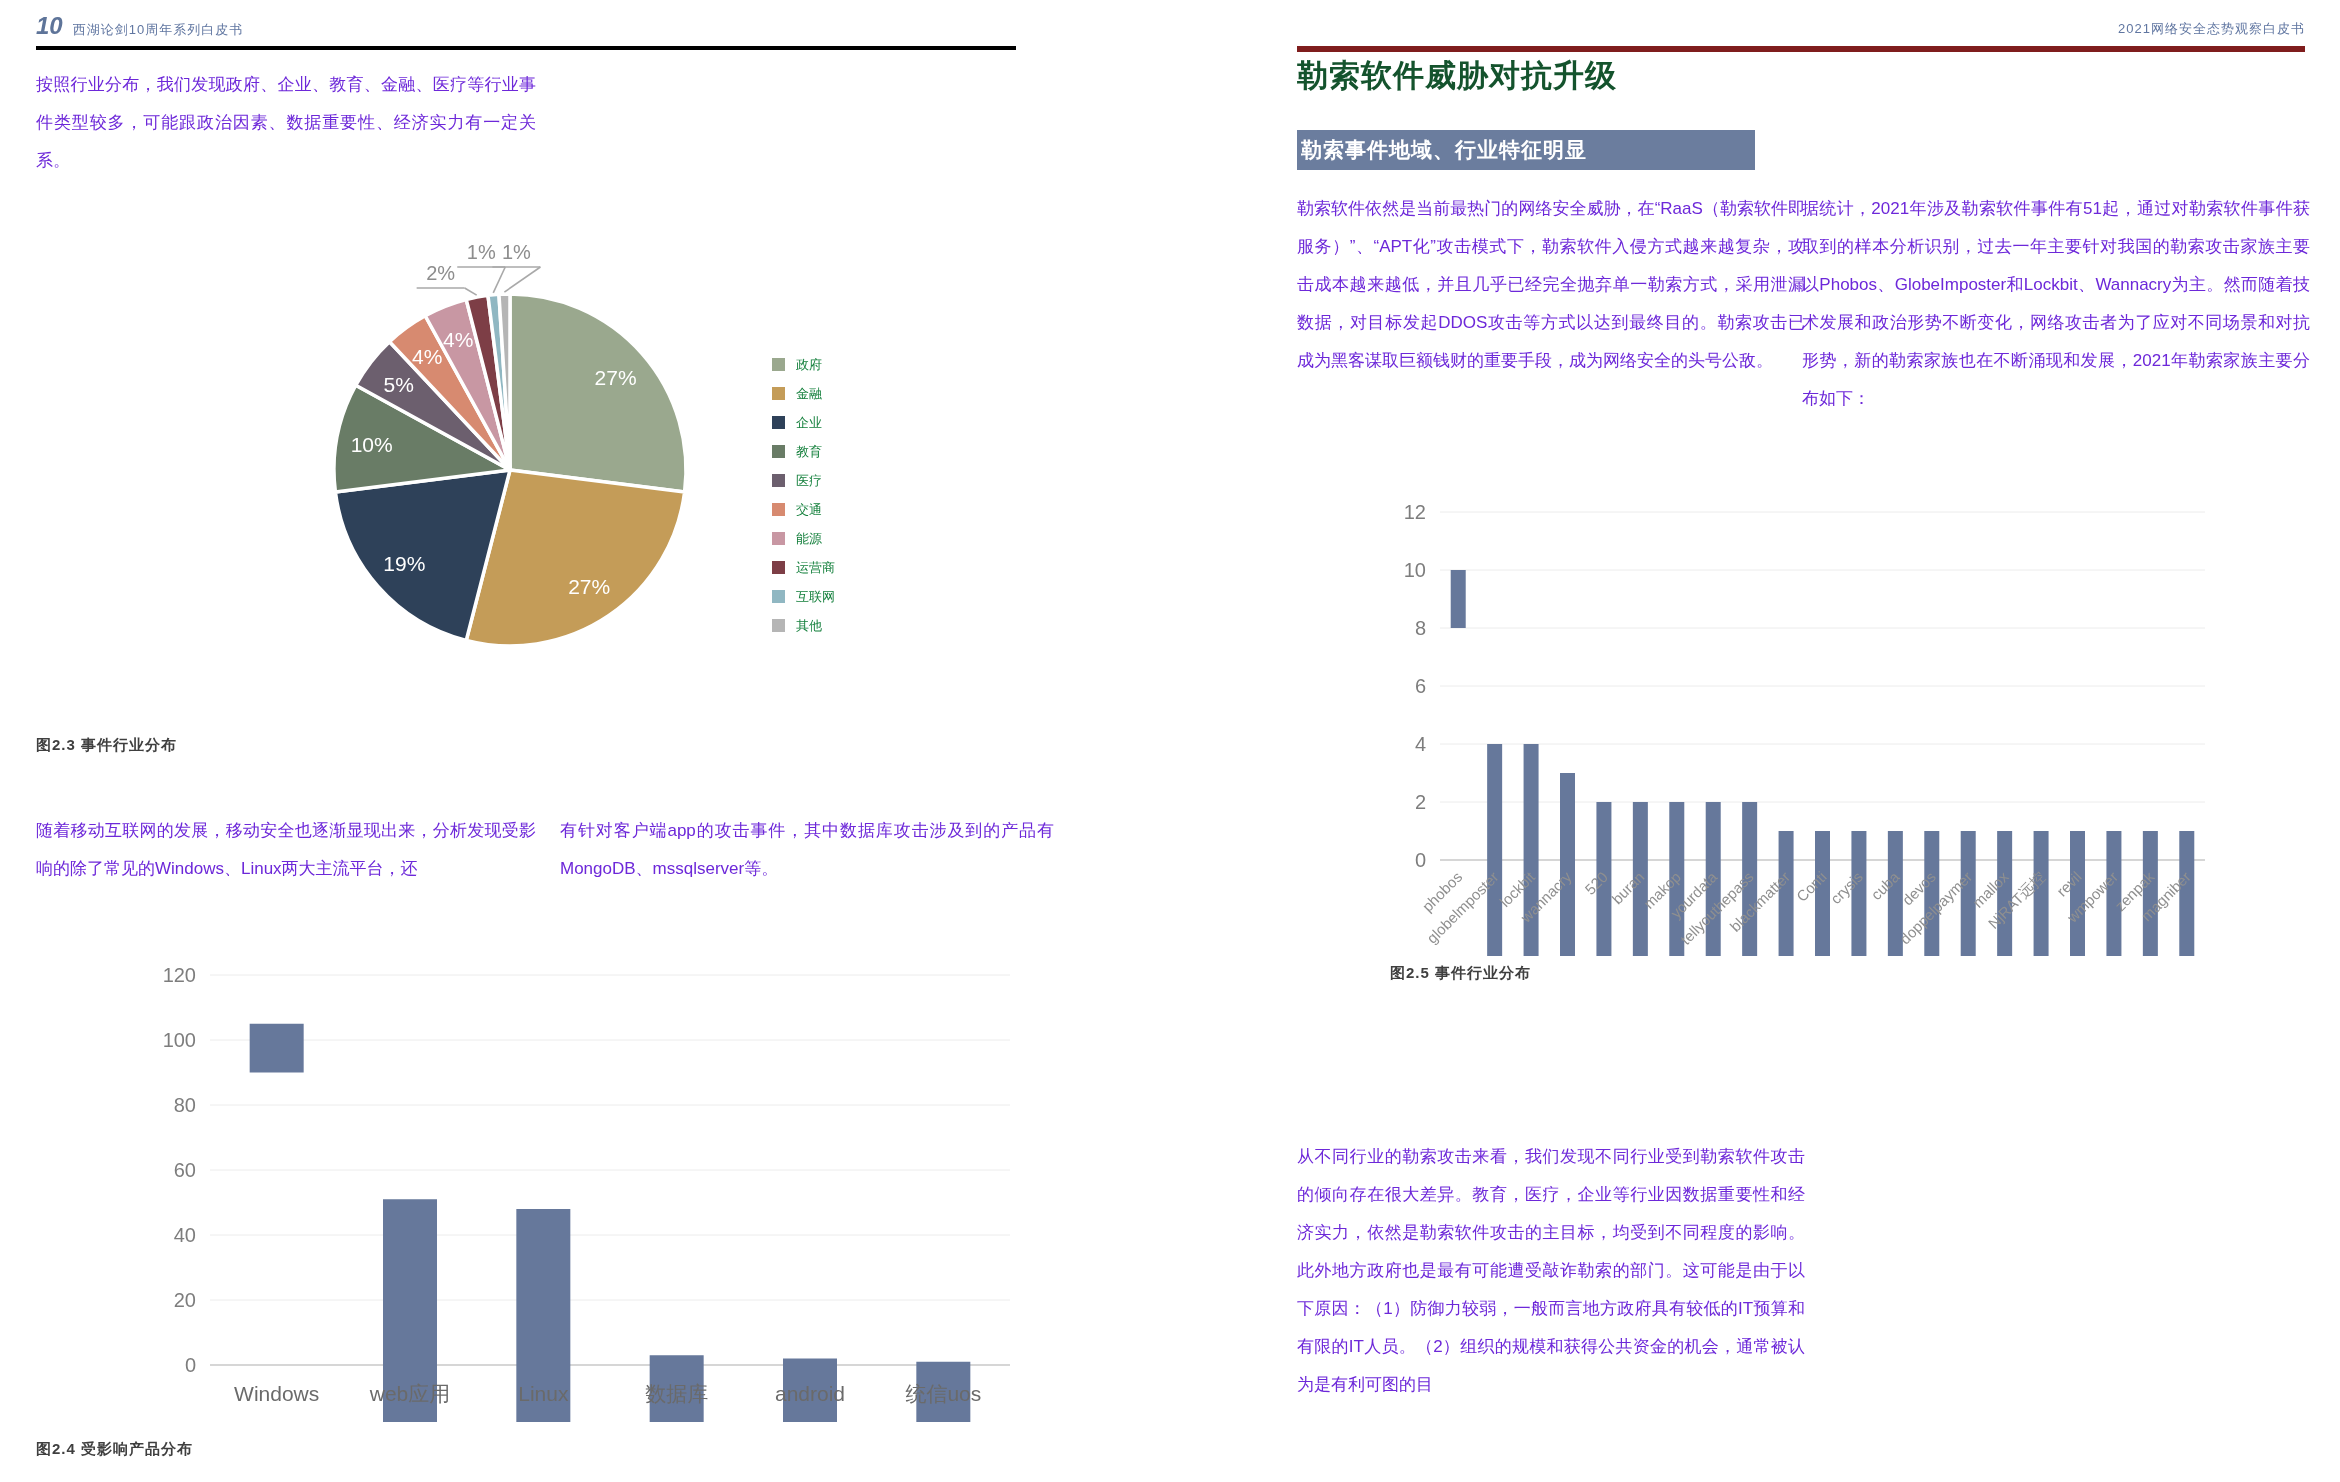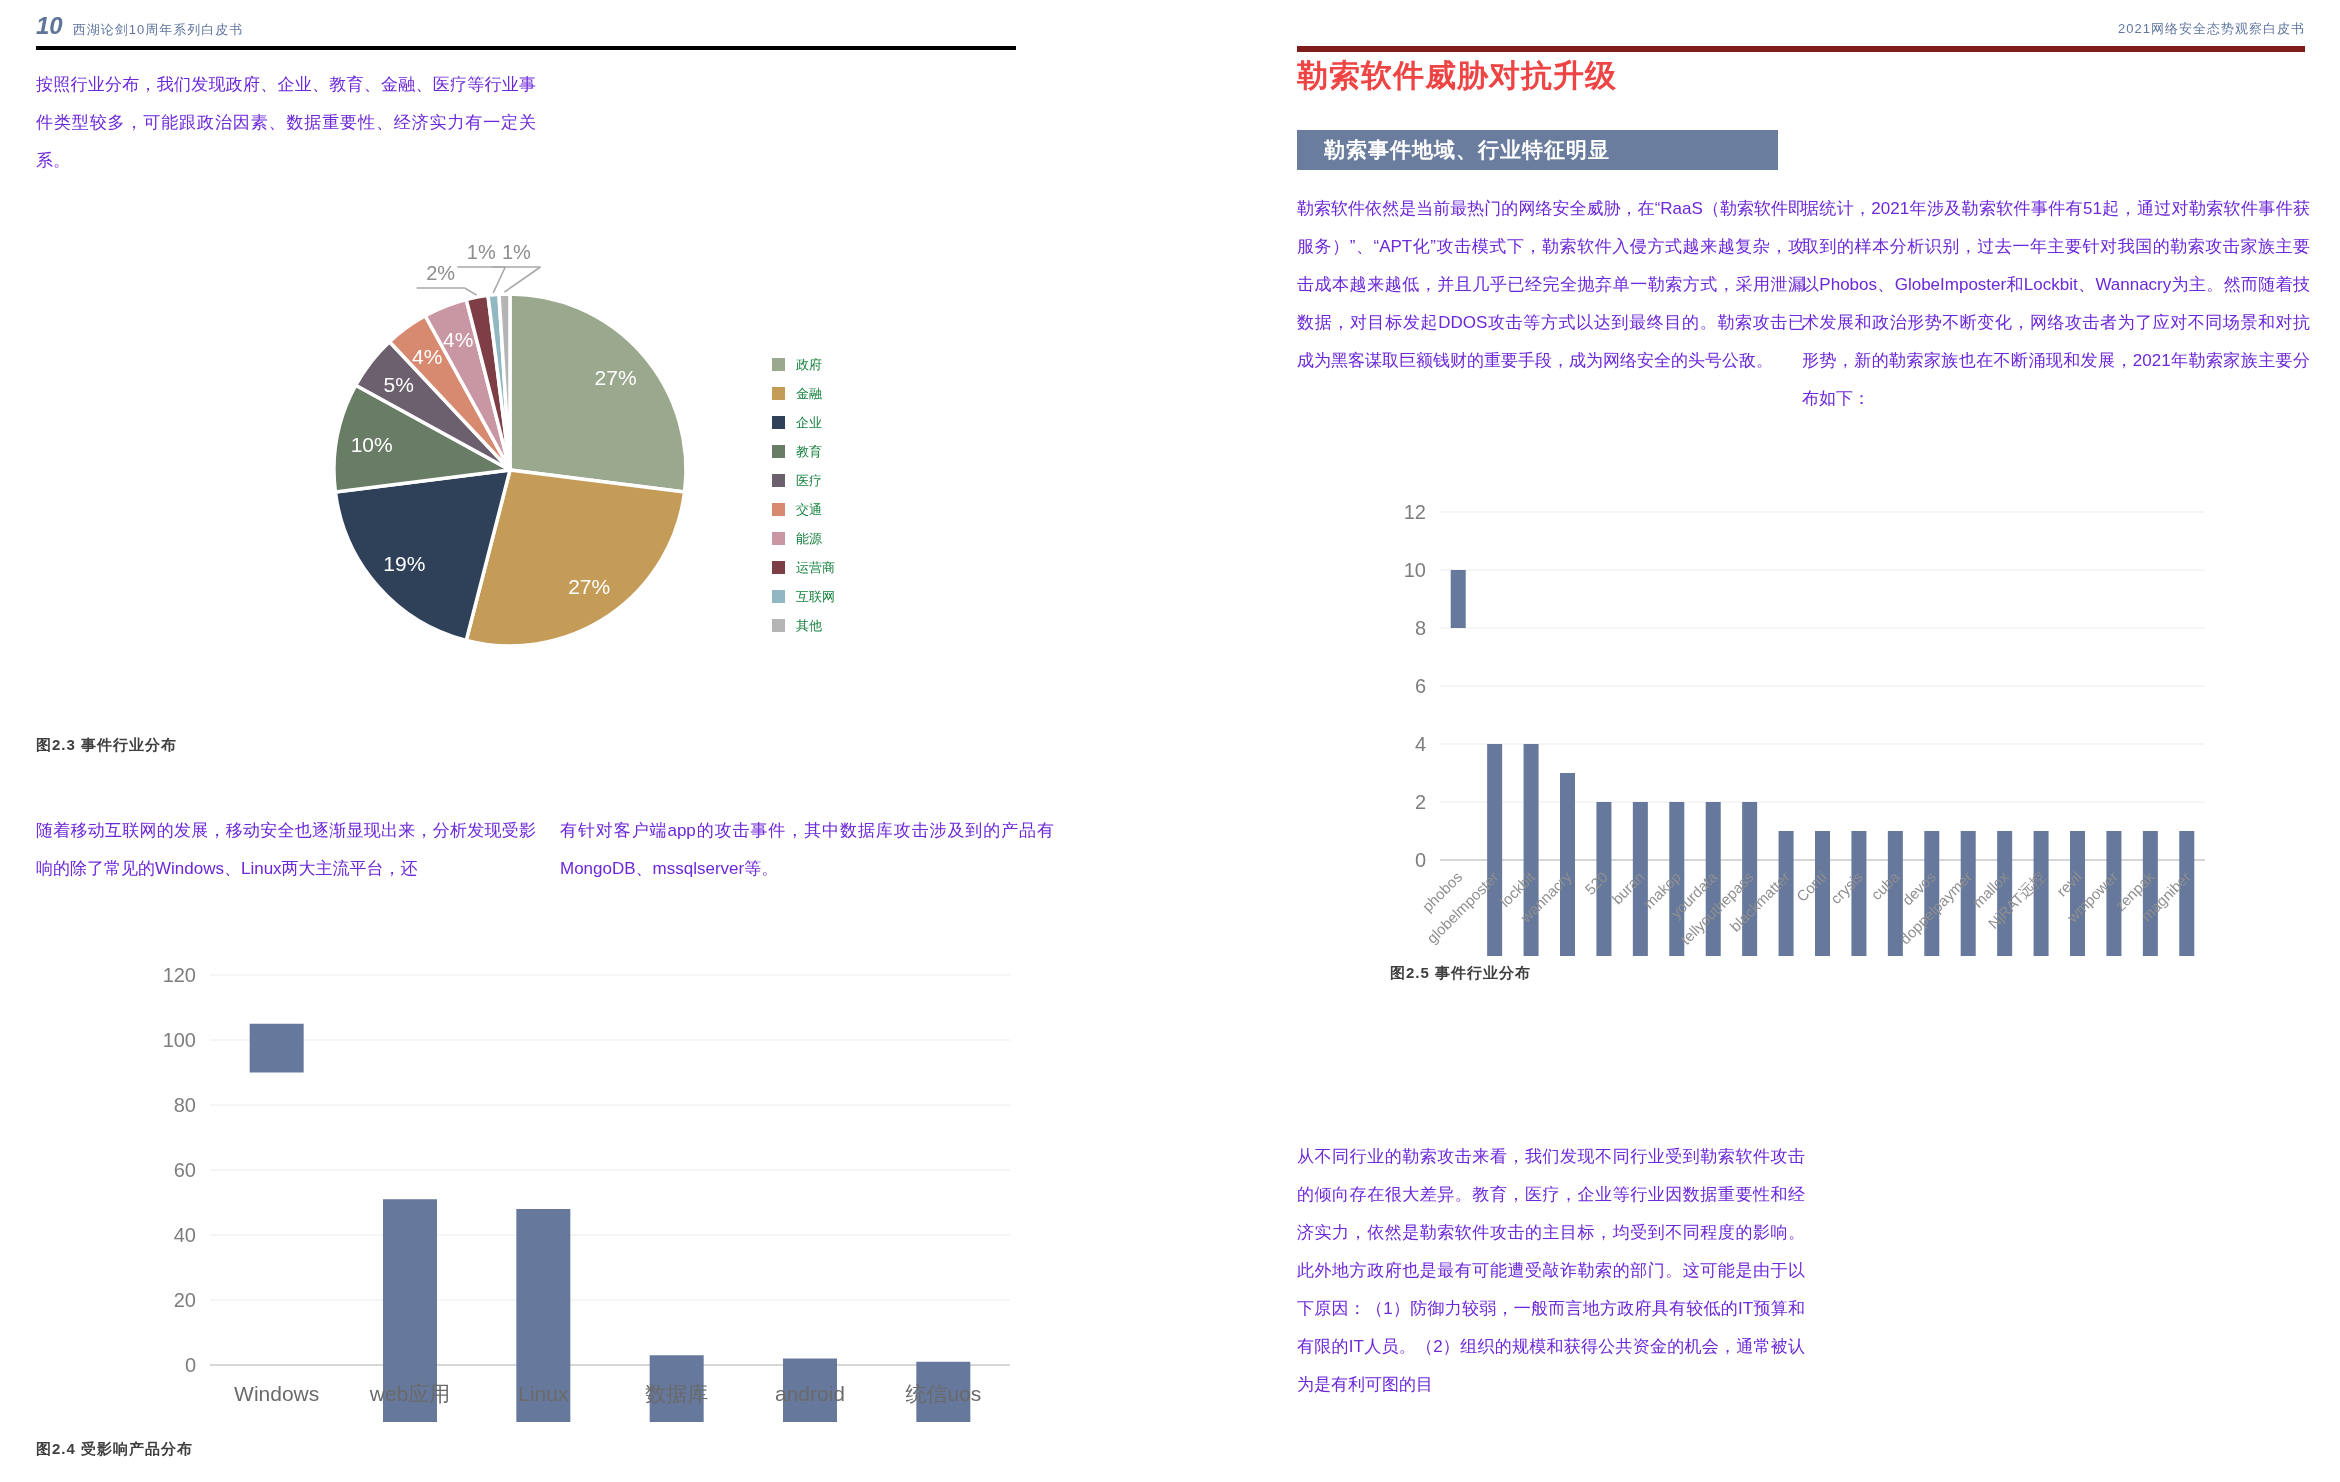--- a/index.html
+++ b/index.html
@@ -11,22 +11,22 @@
   .abs{position:absolute;}
   
   .hdr-left{left:36px;top:12px;width:980px;height:34px;border-bottom:4px solid #000000;}
   .hdr-right{left:1297px;top:12px;width:1008px;height:34px;border-bottom:6px solid #7f1d1d;text-align:right;}
   .hdr-logo{font-style:italic;font-weight:bold;font-size:24px;color:#5e7499;display:inline-block;vertical-align:middle;margin-right:10px;}
   .hdr-text{font-size:13px;color:#6076a1;letter-spacing:1px;display:inline-block;vertical-align:middle;padding-top:8px;}
   
   .para{font-size:17px;line-height:38px;color:#6d28d9;text-align:justify;}
   .caption{font-size:15px;font-weight:bold;color:#3f3f3f;text-align:left;letter-spacing:1px;}
   
-  .rp-title{font-size:31px;font-weight:bold;color:#ef4444;letter-spacing:1px;}
-  .rp-banner{width:454px;height:40px;background:#6b7d9e;color:#ffffff;font-size:21px;font-weight:bold;line-height:40px;padding-left:27px;letter-spacing:1px;}
+  .rp-title{font-size:31px;font-weight:bold;color:#14532d;letter-spacing:1px;}
+  .rp-banner{width:454px;height:40px;background:#6b7d9e;color:#ffffff;font-size:21px;font-weight:bold;line-height:40px;padding-left:4px;letter-spacing:1px;}
   
   .legend-row{display:flex;align-items:center;height:29px;}
   .legend-swatch{width:13px;height:13px;margin-right:11px;flex:0 0 auto;}
   .legend-label{font-size:13px;color:#15803d;}
   svg text{font-family:"Liberation Sans","DejaVu Sans",sans-serif;}
 </style>
 </head>
 <body>
 
 <div class="abs hdr-left">

